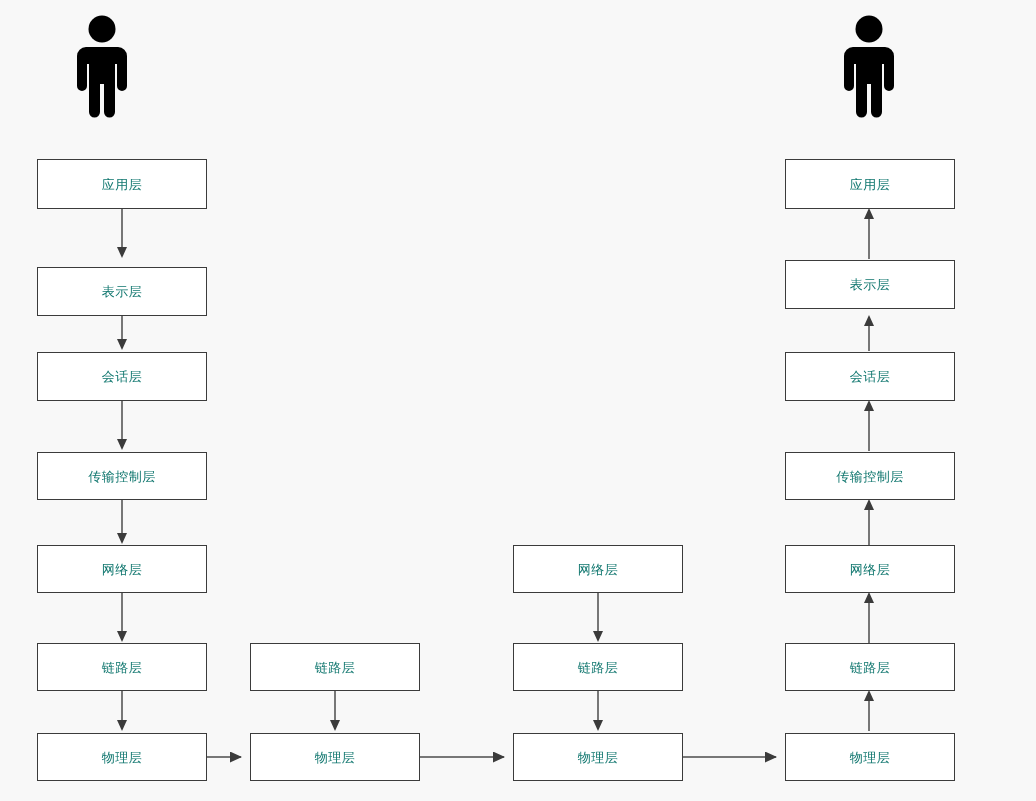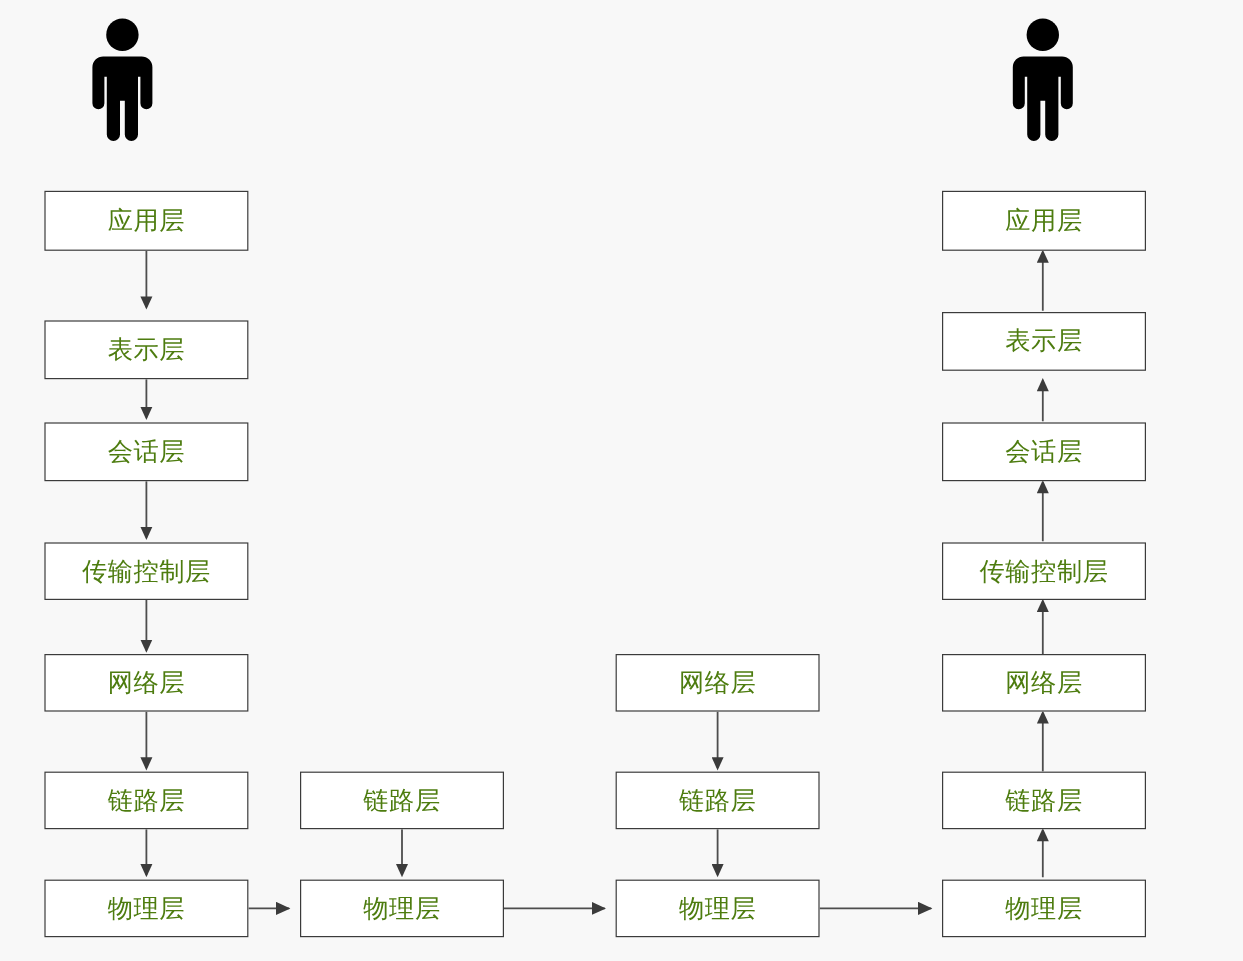--- a/index.html
+++ b/index.html
@@ -28,22 +28,22 @@
   .node-box {
     position: absolute;
     box-sizing: border-box;
     background: #ffffff;
     border: 1.6px solid #3b3b3b;
     display: flex;
     align-items: center;
     justify-content: center;
   }
   .node-label {
-    font-size: 21px;
-    color: #4d7c0f;
+    font-size: 13px;
+    color: #0f766e;
     line-height: 1;
     letter-spacing: 0.5px;
     white-space: nowrap;
   }
   .actor {
     position: absolute;
   }
 </style>
 </head>
 <body>

